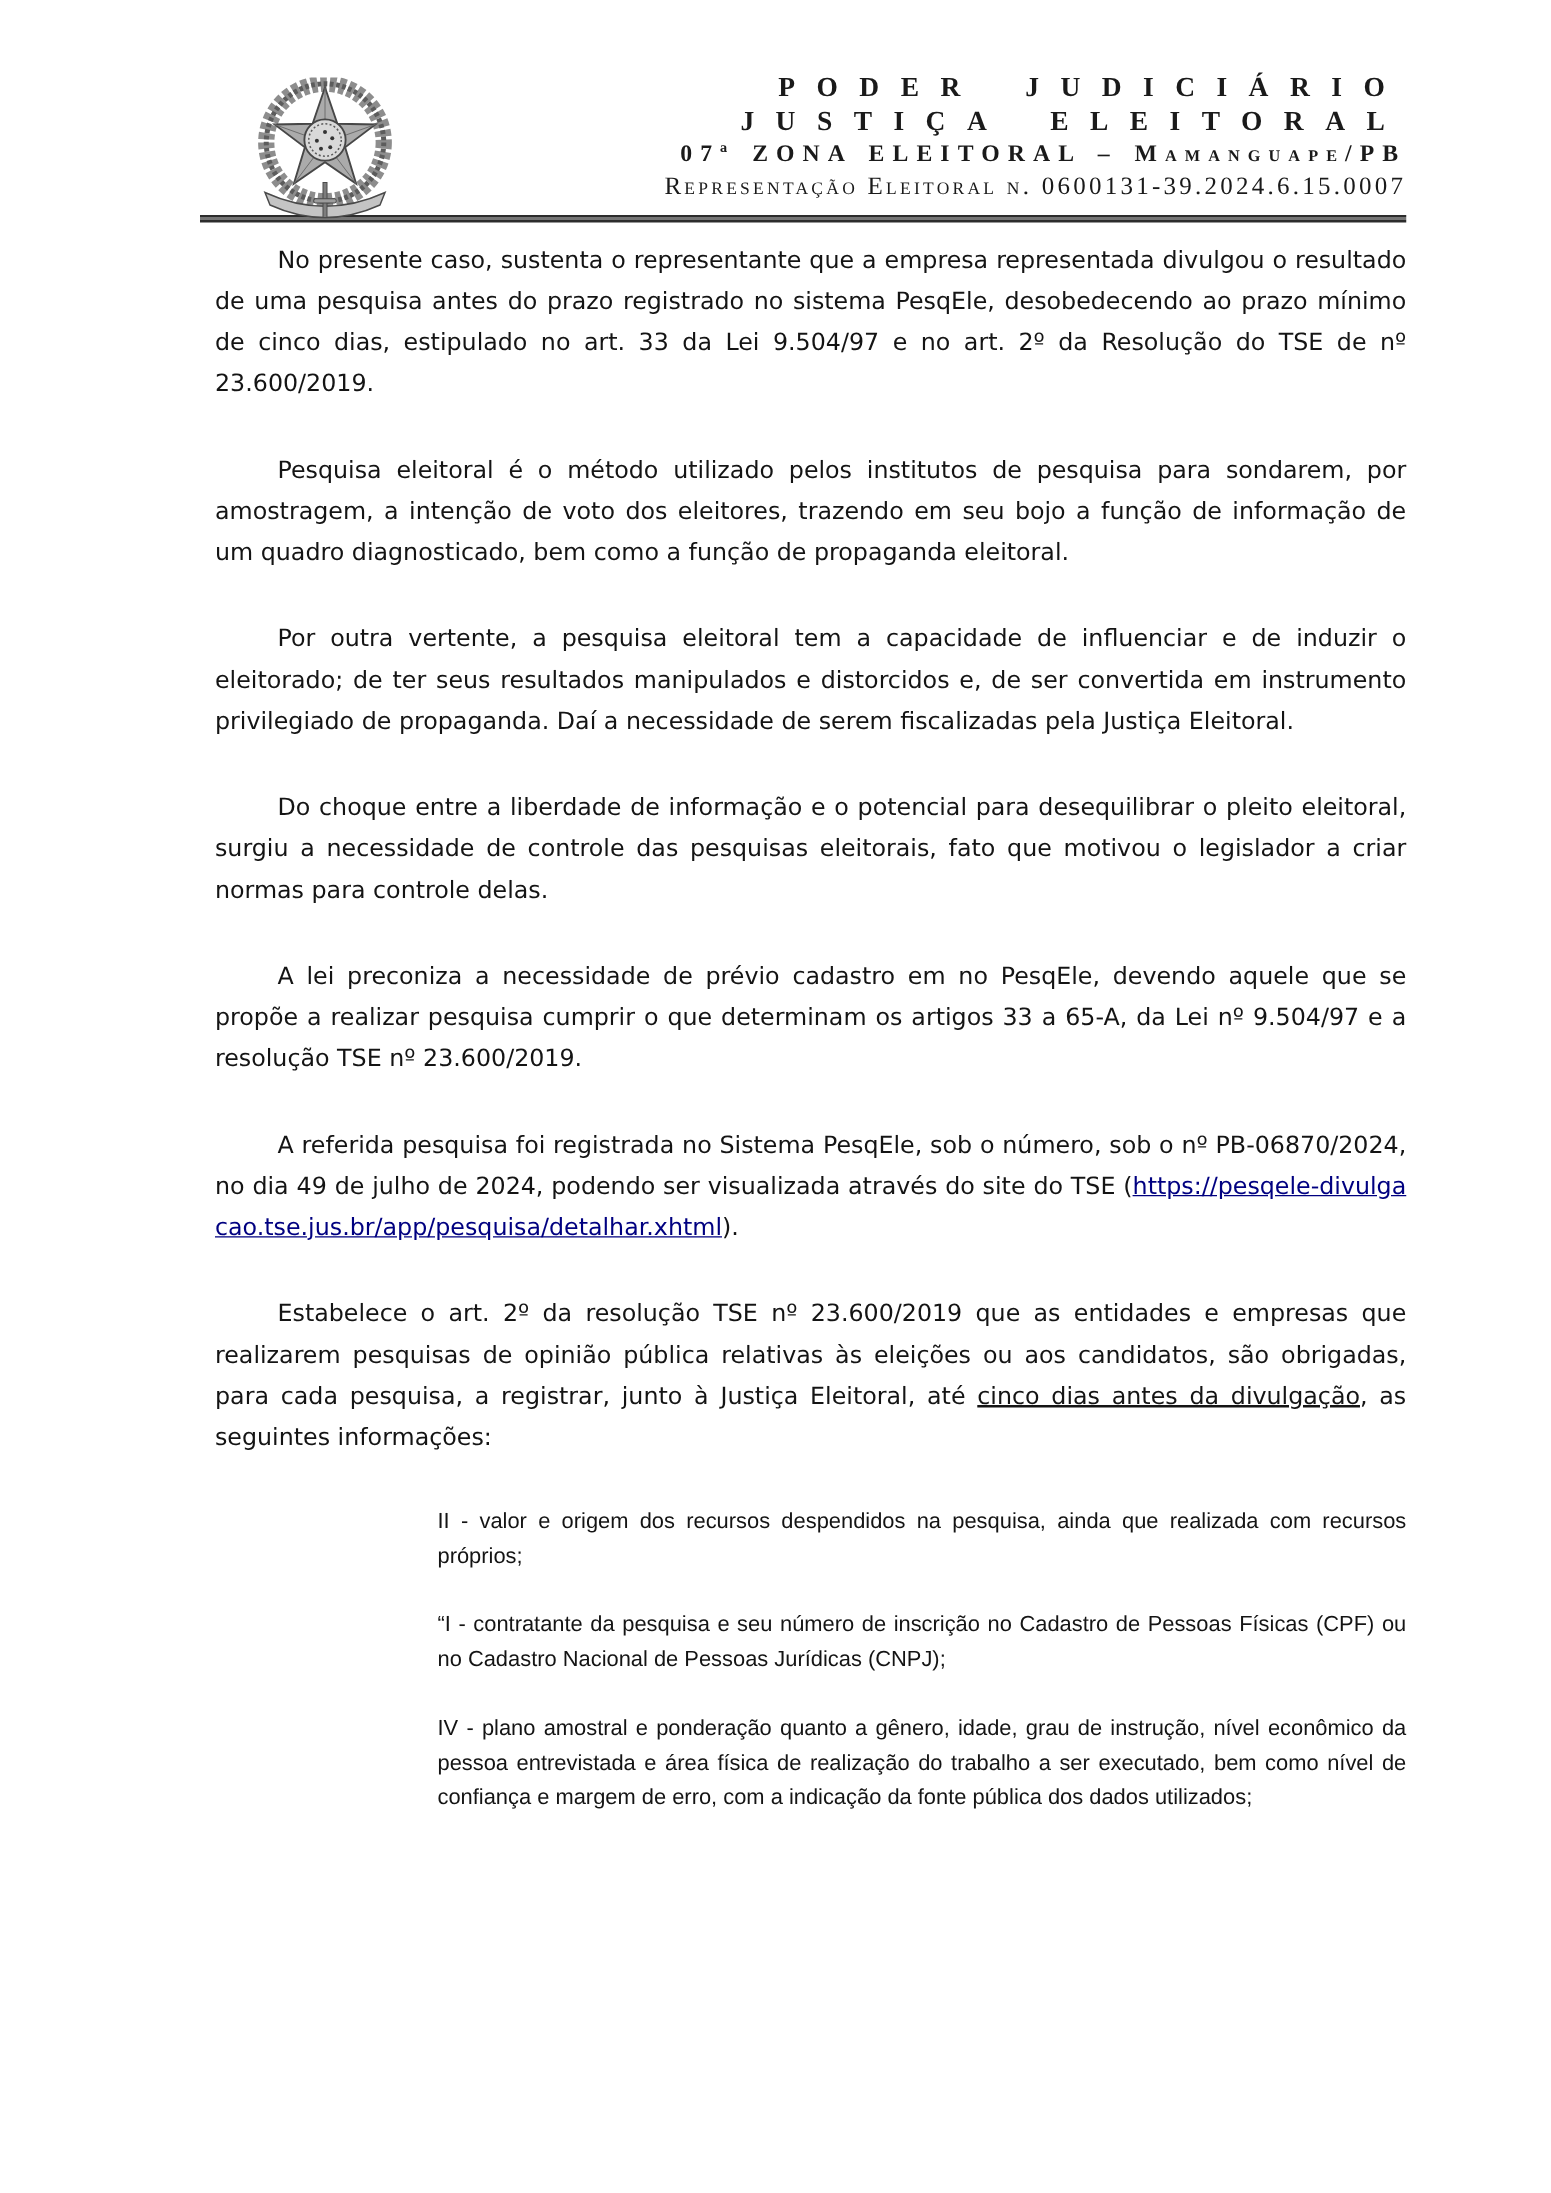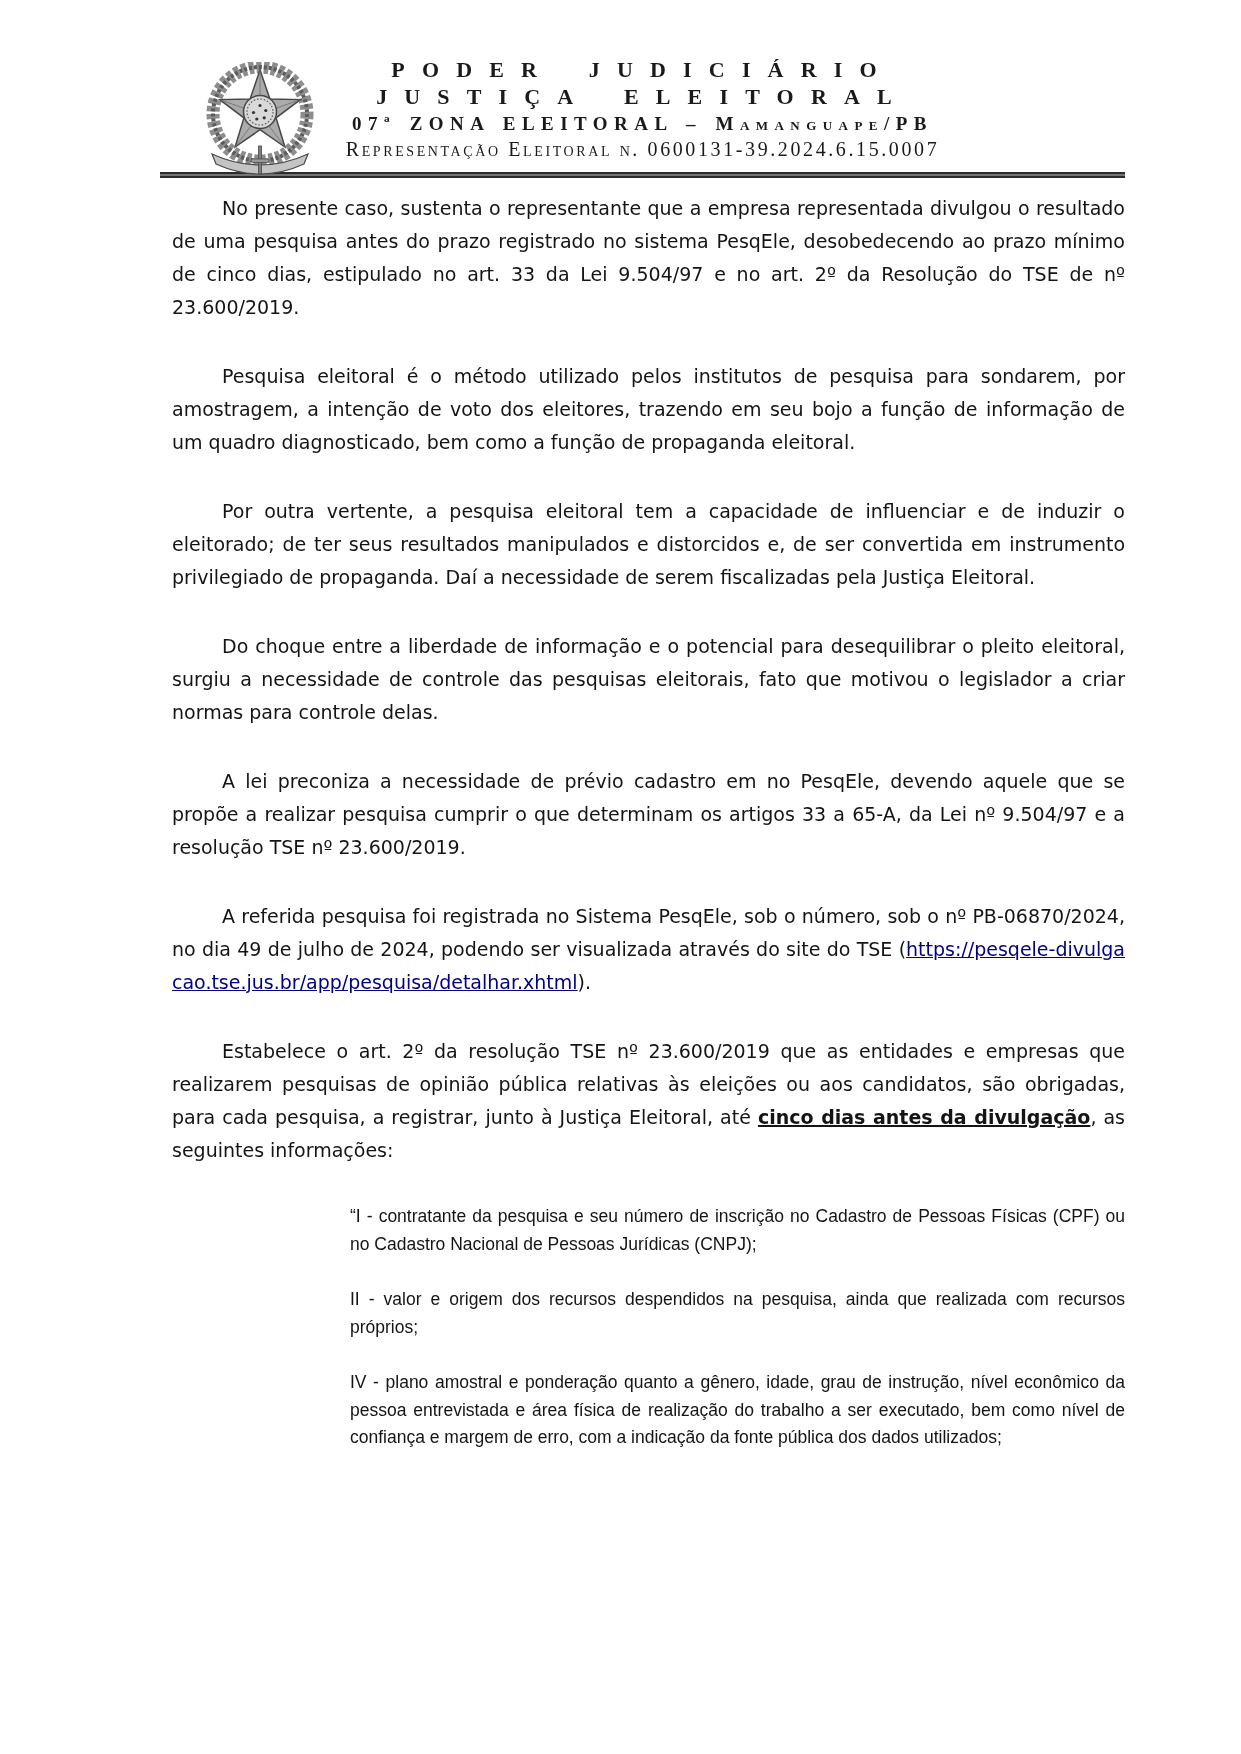--- a/index.html
+++ b/index.html
@@ -15,21 +15,21 @@
     overflow: hidden;
   }
   
   .doc-header { position: relative; }
   .emblem {
     position: absolute;
     left: 30px;
     top: 62px;
   }
   .header-text {
-    text-align: center;
+    text-align: right;
     padding-top: 56px;
     font-family: "Liberation Serif", "DejaVu Serif", serif;
     font-weight: bold;
     color: #1a1a1a;
     line-height: 27px;
   }
   .h-line1, .h-line2 {
     font-size: 22px;
     letter-spacing: 0.78em;
     word-spacing: 0.55em;
@@ -67,21 +67,21 @@
     margin: 0 0 36px 12px;
     text-indent: 50px;
   }
   .doc-link {
     color: #000080;
     text-decoration: underline;
     cursor: pointer;
     word-break: break-all;
   }
   .bold-underline {
-    font-weight: bold;
+    font-weight: normal;
     text-decoration: underline;
     text-decoration-thickness: 2px;
   }
   
   .legal-quote {
     margin: 16px 0 0 190px;
     font-family: "Liberation Sans", sans-serif;
     font-size: 17.5px;
     line-height: 27.5px;
     text-align: justify;
@@ -140,20 +140,20 @@
 
     <p>Do choque entre a liberdade de informação e o potencial para desequilibrar o pleito eleitoral, surgiu a necessidade de controle das pesquisas eleitorais, fato que motivou o legislador a criar normas para controle delas.</p>
 
     <p>A lei preconiza a necessidade de prévio cadastro em no PesqEle, devendo aquele que se propõe a realizar pesquisa cumprir o que determinam os artigos 33 a 65-A, da Lei nº 9.504/97 e a resolução TSE nº 23.600/2019.</p>
 
     <p><span>A referida pesquisa foi registrada no Sistema PesqEle, sob o número, sob o nº PB-06870/2024, no dia 49 de julho de 2024, podendo ser visualizada através do site do TSE (</span><a class="doc-link">https://pesqele-divulgacao.tse.jus.br/app/pesquisa/detalhar.xhtml</a><span>).</span></p>
 
     <p><span>Estabelece o art. 2º da resolução TSE nº 23.600/2019 que as entidades e empresas que realizarem pesquisas de opinião pública relativas às eleições ou aos candidatos, são obrigadas, para cada pesquisa, a registrar, junto à Justiça Eleitoral, até </span><span class="bold-underline">cinco dias antes da divulgação</span><span>, as seguintes informações:</span></p>
 
     <blockquote class="legal-quote">
+      <p>II - valor e origem dos recursos despendidos na pesquisa, ainda que realizada com recursos próprios;</p>
       <p>“I - contratante da pesquisa e seu número de inscrição no Cadastro de Pessoas Físicas (CPF) ou no Cadastro Nacional de Pessoas Jurídicas (CNPJ);</p>
-      <p>II - valor e origem dos recursos despendidos na pesquisa, ainda que realizada com recursos próprios;</p>
       <p>IV - plano amostral e ponderação quanto a gênero, idade, grau de instrução, nível econômico da pessoa entrevistada e área física de realização do trabalho a ser executado, bem como nível de confiança e margem de erro, com a indicação da fonte pública dos dados utilizados;</p>
     </blockquote>
 
   </main>
 
 </div>
 
 </body></html>

